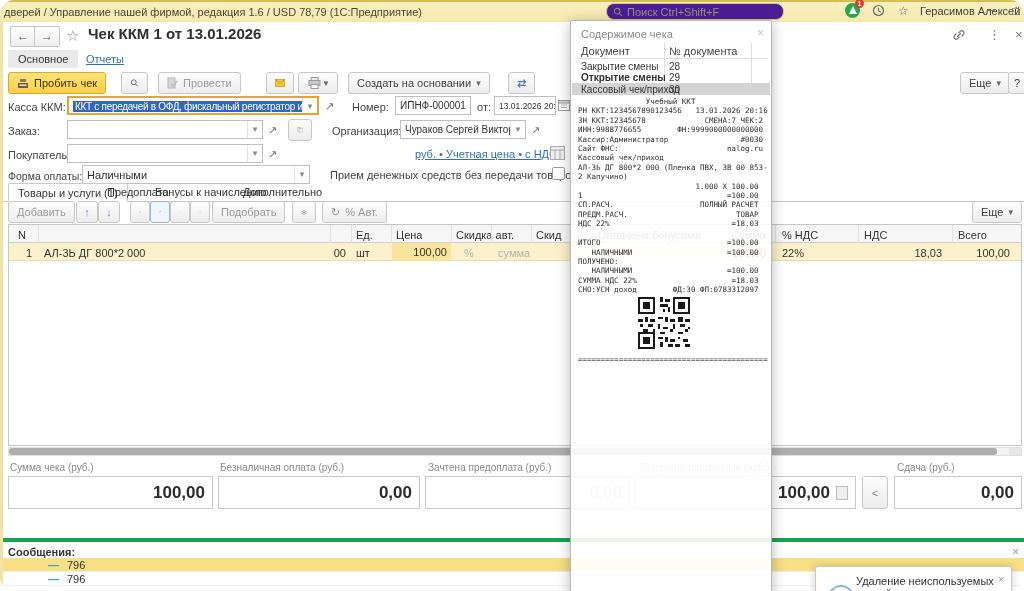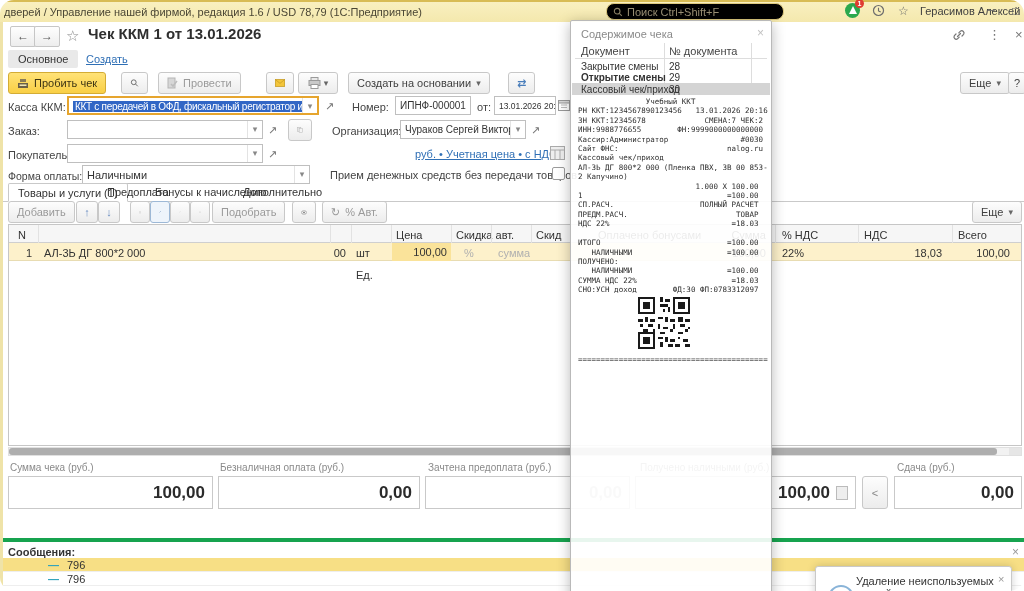--- a/index.html
+++ b/index.html
@@ -2,21 +2,21 @@
 <html><head>
 <meta charset="utf-8">
 <style>
   html,body{margin:0;padding:0;background:#fff;}
   .screen{position:relative;width:1024px;height:591px;overflow:hidden;
     font-family:"Liberation Sans","DejaVu Sans",sans-serif;font-size:11px;color:#333;background:#fff;border-radius:14px;}
   .ab{position:absolute;}
   
   .topbar{left:0;top:0;width:1024px;height:22px;background:linear-gradient(#f9f0c0,#f4e8ad);border-top:2px solid #d8bc55;box-sizing:border-box;}
   .topbar-title{left:4px;top:5px;color:#4a4634;white-space:nowrap;}
-  .searchbox{left:606px;top:3px;width:164px;height:15px;background:#000000;border:1px solid #dcc87e;border-radius:8px;display:flex;align-items:center;padding:0 6px;gap:4px;}
+  .searchbox{left:606px;top:3px;width:164px;height:15px;background:#4c1d95;border:1px solid #dcc87e;border-radius:8px;display:flex;align-items:center;padding:0 6px;gap:4px;}
   .searchbox span{color:#9b9176;}
   .notif{left:845px;top:3px;width:15px;height:15px;background:#2ba84e;border-radius:50%;}
   .notif .sail{position:absolute;left:4px;top:3px;width:0;height:0;border-left:4px solid transparent;border-right:4px solid transparent;border-bottom:8px solid #fff;}
   .badge{position:absolute;right:-4px;top:-4px;width:9px;height:9px;background:#e03c31;border-radius:50%;color:#fff;font-size:7px;line-height:9px;text-align:center;font-weight:bold;}
   .tb-ic{color:#6d6d6d;font-size:12px;line-height:16px;}
   .username{left:920px;top:5px;color:#3f3f3f;white-space:nowrap;} 
   .leftstrip{left:0;top:22px;width:3px;height:569px;background:#efe3a8;}
   
   .navbtn{width:24px;height:19px;border:1px solid #c6c6c6;background:linear-gradient(#fefefe,#ededed);color:#555;text-align:center;line-height:18px;border-radius:2px;font-size:12px;}
   .doctitle{font-size:15px;font-weight:600;color:#2f2f2f;white-space:nowrap;}
@@ -116,21 +116,21 @@
   <div class="ab doctitle" style="left:88px;top:25px;">Чек ККМ 1 от 13.01.2026</div>
   <div class="ab" style="left:952px;top:28px;">
     <svg width="14" height="14" viewBox="0 0 14 14">
         <path d="M5.5 8.5l3-3M4 6l-1.6 1.6a2.3 2.3 0 003.2 3.2L7.2 9.2M10 8l1.6-1.6a2.3 2.3 0 00-3.2-3.2L6.8 4.8" fill="none" stroke="#777" stroke-width="1.2" stroke-linecap="round"></path>
       </svg>
   </div>
   <div class="ab hdr-ic" style="left:988px;top:27px;">⋮</div>
   <div class="ab hdr-ic" style="left:1015px;top:27px;">×</div>
 
   <div class="ab ntab-main" style="left:8px;top:50px;">Основное</div>
-  <div class="ab ntab-link" style="left:86px;top:53px;">Создать</div>
+  <div class="ab ntab-link" style="left:86px;top:53px;">Отчеты</div>
 
   <div class="ab btn yellow" style="left:8px;top:72px;">
     <span>
       <svg width="12" height="11" viewBox="0 0 12 11">
           <rect x="1" y="5" width="10" height="5" fill="#6b6046"></rect>
           <rect x="3" y="1" width="6" height="3" fill="#8a7c57"></rect>
           <rect x="2.5" y="6.5" width="7" height="1.4" fill="#fdf2c0"></rect>
         </svg>
     </span>
     <span>Пробить чек</span>
@@ -304,21 +304,21 @@
   </div>
   <div class="ab btn" style="left:972px;top:201px;">
     <span>Еще</span>
     <span class="caret">▾</span>
   </div>
 
   <div class="ab" style="left:8px;top:224px;width:1014px;height:222px;border:1px solid #c6c6c6;box-sizing:border-box;background:#fff;"></div>
 
   <div class="ab gh" style="left:9px;top:225px;width:1012px;height:18px;"></div>
   <div class="gcell ab" style="left:14px;top:226px;width:26px;">N</div>
-  <div class="gcell ab" style="left:352px;top:226px;width:38px;margin-top:40px;">Ед.</div>
+  <div class="gcell ab" style="left:352px;top:226px;width:38px;">Ед.</div>
   <div class="gcell ab" style="left:392px;top:226px;width:58px;">Цена</div>
   <div class="gcell ab" style="left:452px;top:226px;width:78px;">Скидка авт.</div>
   <div class="gcell ab" style="left:532px;top:226px;width:38px;">Скид</div>
   <div class="gcell ab" style="left:594px;top:226px;width:110px;">Оплачено бонусами</div>
   <div class="gcell ab r" style="left:690px;top:226px;width:80px;">Сумма</div>
   <div class="gcell ab" style="left:778px;top:226px;width:78px;">% НДС</div>
   <div class="gcell ab" style="left:860px;top:226px;width:88px;">НДС</div>
   <div class="gcell ab" style="left:954px;top:226px;width:64px;">Всего</div>
 
   <div class="vline ab" style="left:38px;top:225px;height:36px;"></div>

